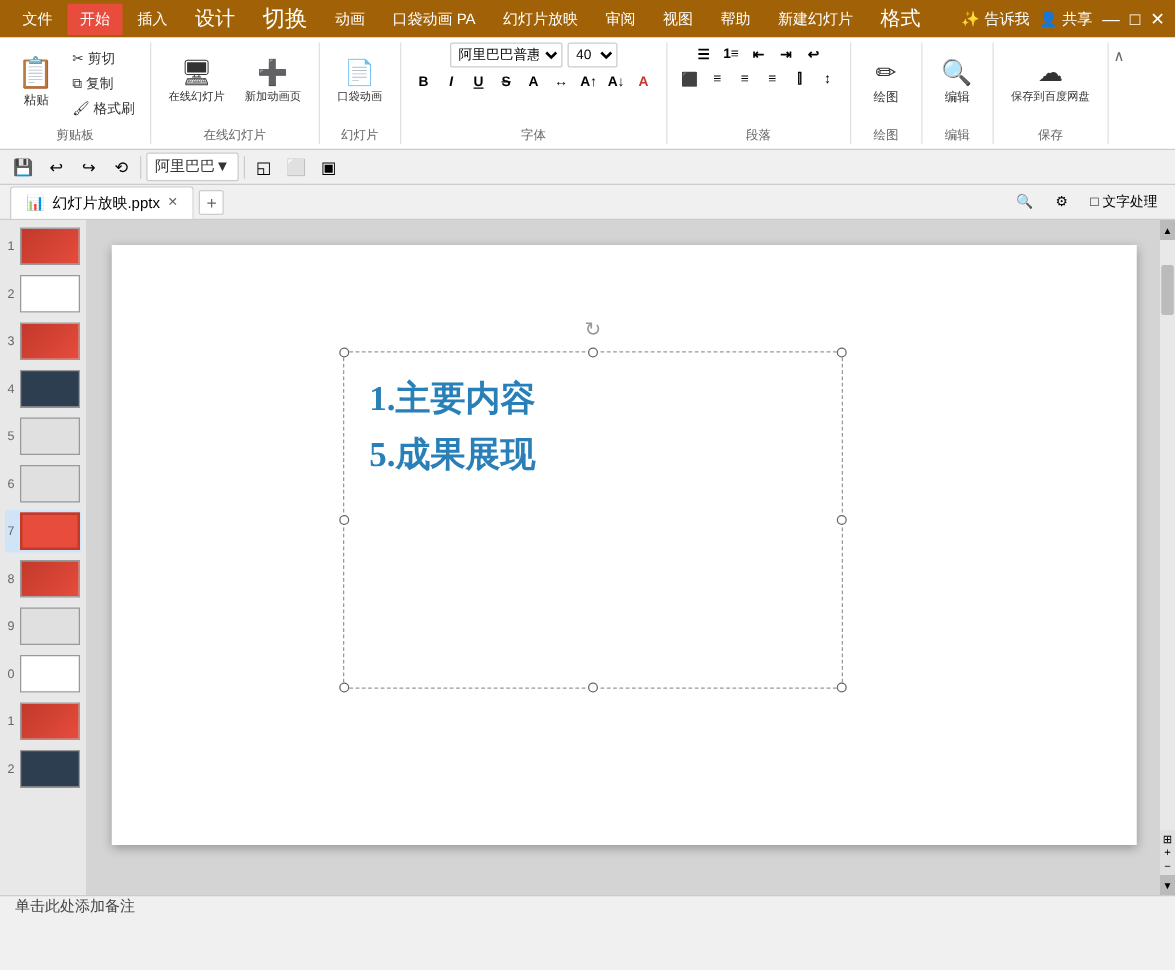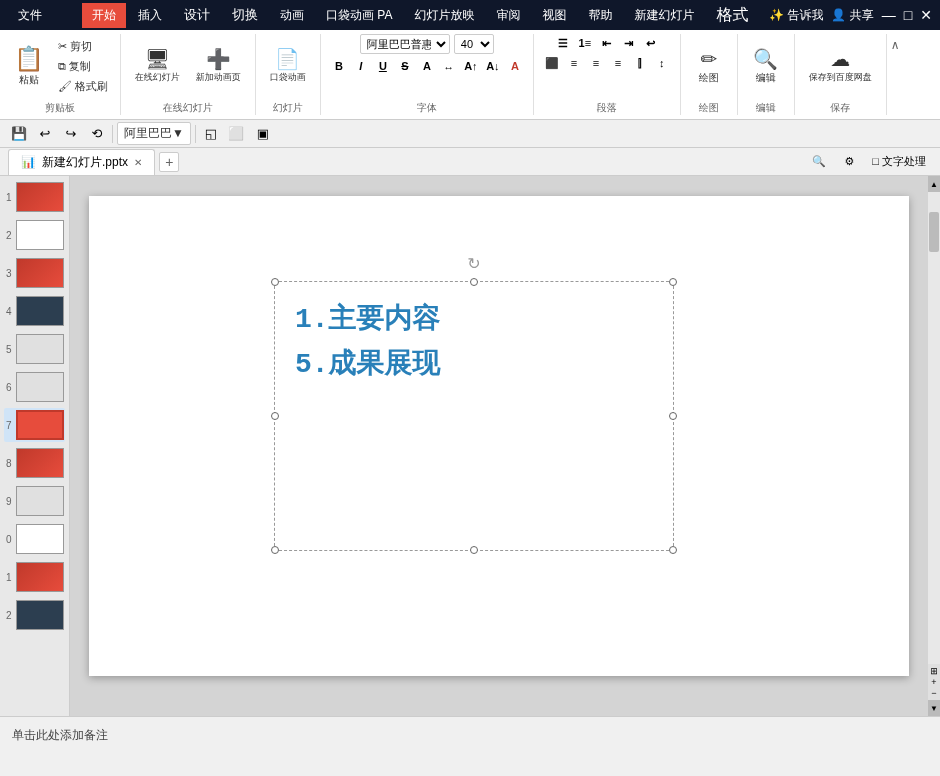--- a/index.html
+++ b/index.html
@@ -1,21 +1,21 @@
 <!DOCTYPE html>
 <html><head>
   <meta charset="utf-8">
   <style>
     * { margin: 0; padding: 0; box-sizing: border-box; }
     body { font-family: 'Microsoft YaHei', SimSun, sans-serif; font-size: 12px; background: #f0f0f0; width: 940px; height: 776px; overflow: hidden; }
 
     
     .title-bar {
       height: 30px;
-      background: #0f172a;
+      background: #a16207;
       display: flex;
       align-items: center;
       padding: 0 8px;
       color: white;
     }
     .title-bar-tabs {
       display: flex;
       gap: 2px;
       flex: 1;
       align-items: center;
@@ -44,21 +44,20 @@
       align-items: center;
     }
     .ribbon-tab.active {
       background: white;
       color: #c0392b;
       border-top: 2px solid #c0392b;
       border-left: 1px solid #ccc;
       border-right: 1px solid #ccc;
       margin-bottom: -1px;
       z-index: 1;
-      margin-left: 28px;
     }
     .ribbon-content {
       background: white;
       height: 90px;
       display: flex;
       align-items: stretch;
       padding: 4px 0;
       border-bottom: 1px solid #ccc;
     }
     .ribbon-group {
@@ -264,21 +263,21 @@
       font-size: 16px;
       cursor: rotate;
       text-align: center;
     }
     .text-content {
       padding: 16px 20px;
       font-size: 28px;
       font-weight: bold;
       color: #2980b9;
       line-height: 1.6;
-      font-family: Liberation Mono, monospace;
+      font-family: Liberation Serif, serif;
     }
 
     
     .scrollbar-v {
       width: 12px;
       background: #e0e0e0;
       display: flex;
       flex-direction: column;
       align-items: center;
     }
@@ -307,21 +306,21 @@
       top: 20px;
       left: 1px;
     }
 
     
     .status-bar {
       height: 28px;
       background: #f0f0f0;
       border-top: 1px solid #ccc;
       display: flex;
-      align-items: flex-end;
+      align-items: flex-start;
       padding: 0 12px;
       font-size: 12px;
       color: #444;
     }
 
     
     .quick-toolbar {
       background: #f0f0f0;
       height: 28px;
       display: flex;
@@ -388,22 +387,22 @@
     }
   </style>
 </head>
 <body>
 
 <div class="title-bar">
   <div class="title-bar-tabs">
     <div class="ribbon-tab" style="color:white;padding:4px 10px;font-size:12px;">文件</div>
     <div class="ribbon-tab active" style="background:#e74c3c;padding:4px 10px;font-size:12px;color:white;border:none;">开始</div>
     <div class="ribbon-tab" style="color:white;padding:4px 10px;font-size:12px;">插入</div>
-    <div class="ribbon-tab" style="color:white;padding:4px 10px;font-size:13px;">设计</div>
-    <div class="ribbon-tab" style="color:white;padding:4px 10px;font-size:13px;">切换</div>
+    <div class="ribbon-tab" style="color:white;padding:4px 10px;font-size:16px;">设计</div>
+    <div class="ribbon-tab" style="color:white;padding:4px 10px;font-size:18px;">切换</div>
     <div class="ribbon-tab" style="color:white;padding:4px 10px;font-size:12px;">动画</div>
     <div class="ribbon-tab" style="color:white;padding:4px 10px;font-size:12px;">口袋动画 PA</div>
     <div class="ribbon-tab" style="color:white;padding:4px 10px;font-size:12px;">幻灯片放映</div>
     <div class="ribbon-tab" style="color:white;padding:4px 10px;font-size:12px;">审阅</div>
     <div class="ribbon-tab" style="color:white;padding:4px 10px;font-size:12px;">视图</div>
     <div class="ribbon-tab" style="color:white;padding:4px 10px;font-size:12px;">帮助</div>
     <div class="ribbon-tab" style="color:white;padding:4px 10px;font-size:12px;">新建幻灯片</div>
     <div class="ribbon-tab" style="color:white;padding:4px 10px;font-size:16px;">格式</div>
   </div>
   <div class="title-bar-right">
@@ -546,21 +545,21 @@
   <div class="qtb-label">阿里巴巴▼</div>
   <div class="qtb-separator"></div>
   <div class="qtb-btn">◱</div>
   <div class="qtb-btn">⬜</div>
   <div class="qtb-btn">▣</div>
 </div>
 
 <div class="tab-bar">
   <div class="doc-tab">
     <span>📊</span>
-    <span>新建幻灯片.pptx</span>
+    <span>幻灯片放映.pptx</span>
     <span class="close">✕</span>
   </div>
   <div class="tab-add">+</div>
   <div class="tab-bar-right">
     <span class="tab-bar-right-btn">🔍</span>
     <span class="tab-bar-right-btn">⚙</span>
     <span class="tab-bar-right-btn">□ 文字处理</span>
   </div>
 </div>
 

